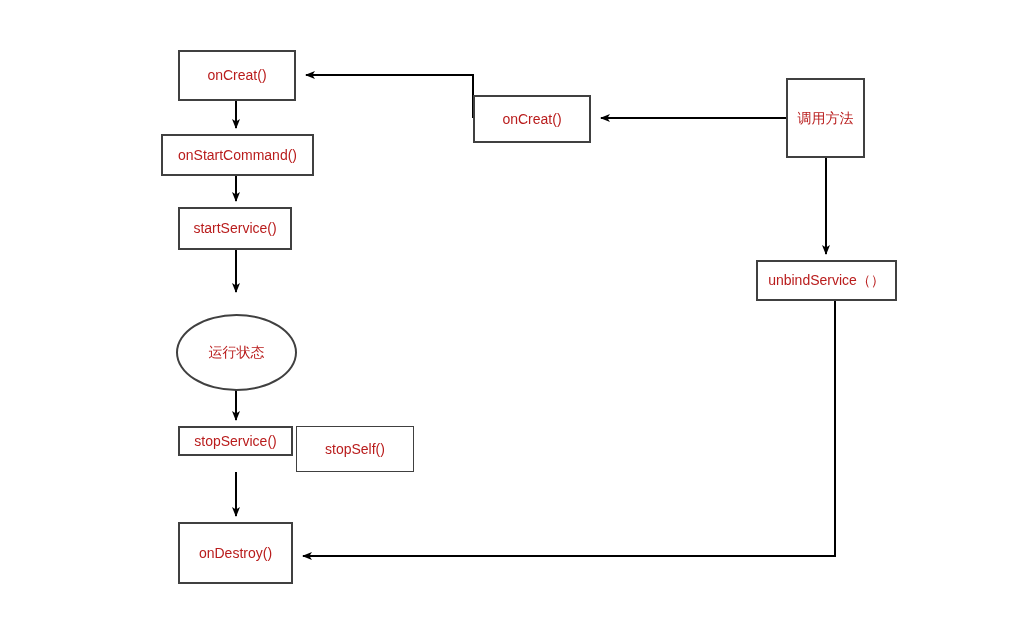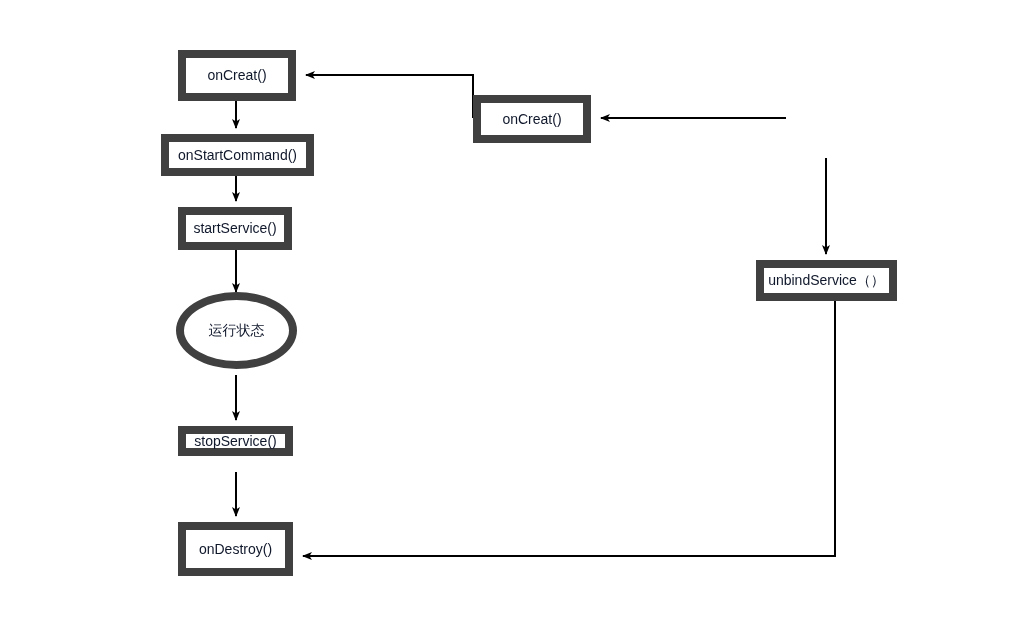--- a/index.html
+++ b/index.html
@@ -22,25 +22,25 @@
     left: 0;
     top: 0;
     width: 1009px;
     height: 630px;
     pointer-events: none;
   }
   .node {
     position: absolute;
     box-sizing: border-box;
     background: #ffffff;
-    border: 8px solid #404040;
+    border: 2px solid #404040;
     display: flex;
     align-items: center;
     justify-content: center;
-    color: #0f172a;
+    color: #b91c1c;
     font-size: 14px;
     line-height: 1.2;
     text-align: right;
     white-space: nowrap;
     z-index: 2;
   }
   .node.thin {
     border-width: 1px;
   }
   .node.ellipse {
@@ -86,35 +86,41 @@
   </div>
 
   <div class="node" style="left:178px; top:207px; width:114px; height:43px;">
     <span class="node-label">startService()</span>
   </div>
 
   <div class="node" style="left:161px; top:134px; width:153px; height:42px;">
     <span class="node-label">onStartCommand()</span>
   </div>
 
-  <div class="node ellipse" style="left:176px; top:292px; width:121px; height:77px;">
+  <div class="node ellipse" style="left:176px; top:314px; width:121px; height:77px;">
     <span class="node-label">运行状态</span>
   </div>
 
   <div class="node" style="left:178px; top:426px; width:115px; height:30px;">
     <span class="node-label">stopService()</span>
   </div>
 
+  <div class="node thin" style="left:296px; top:426px; width:118px; height:46px;">
+    <span class="node-label">stopSelf()</span>
+  </div>
 
-  <div class="node" style="left:178px; top:522px; width:115px; height:54px;">
+  <div class="node" style="left:178px; top:522px; width:115px; height:62px;">
     <span class="node-label">onDestroy()</span>
   </div>
 
   <div class="node" style="left:473px; top:95px; width:118px; height:48px;">
     <span class="node-label">onCreat()</span>
   </div>
 
+  <div class="node" style="left:786px; top:78px; width:79px; height:80px;">
+    <span class="node-label">调用方法</span>
+  </div>
 
   <div class="node" style="left:756px; top:260px; width:141px; height:41px;">
     <span class="node-label">unbindService（）</span>
   </div>
 
 </div>
 
 </body></html>

